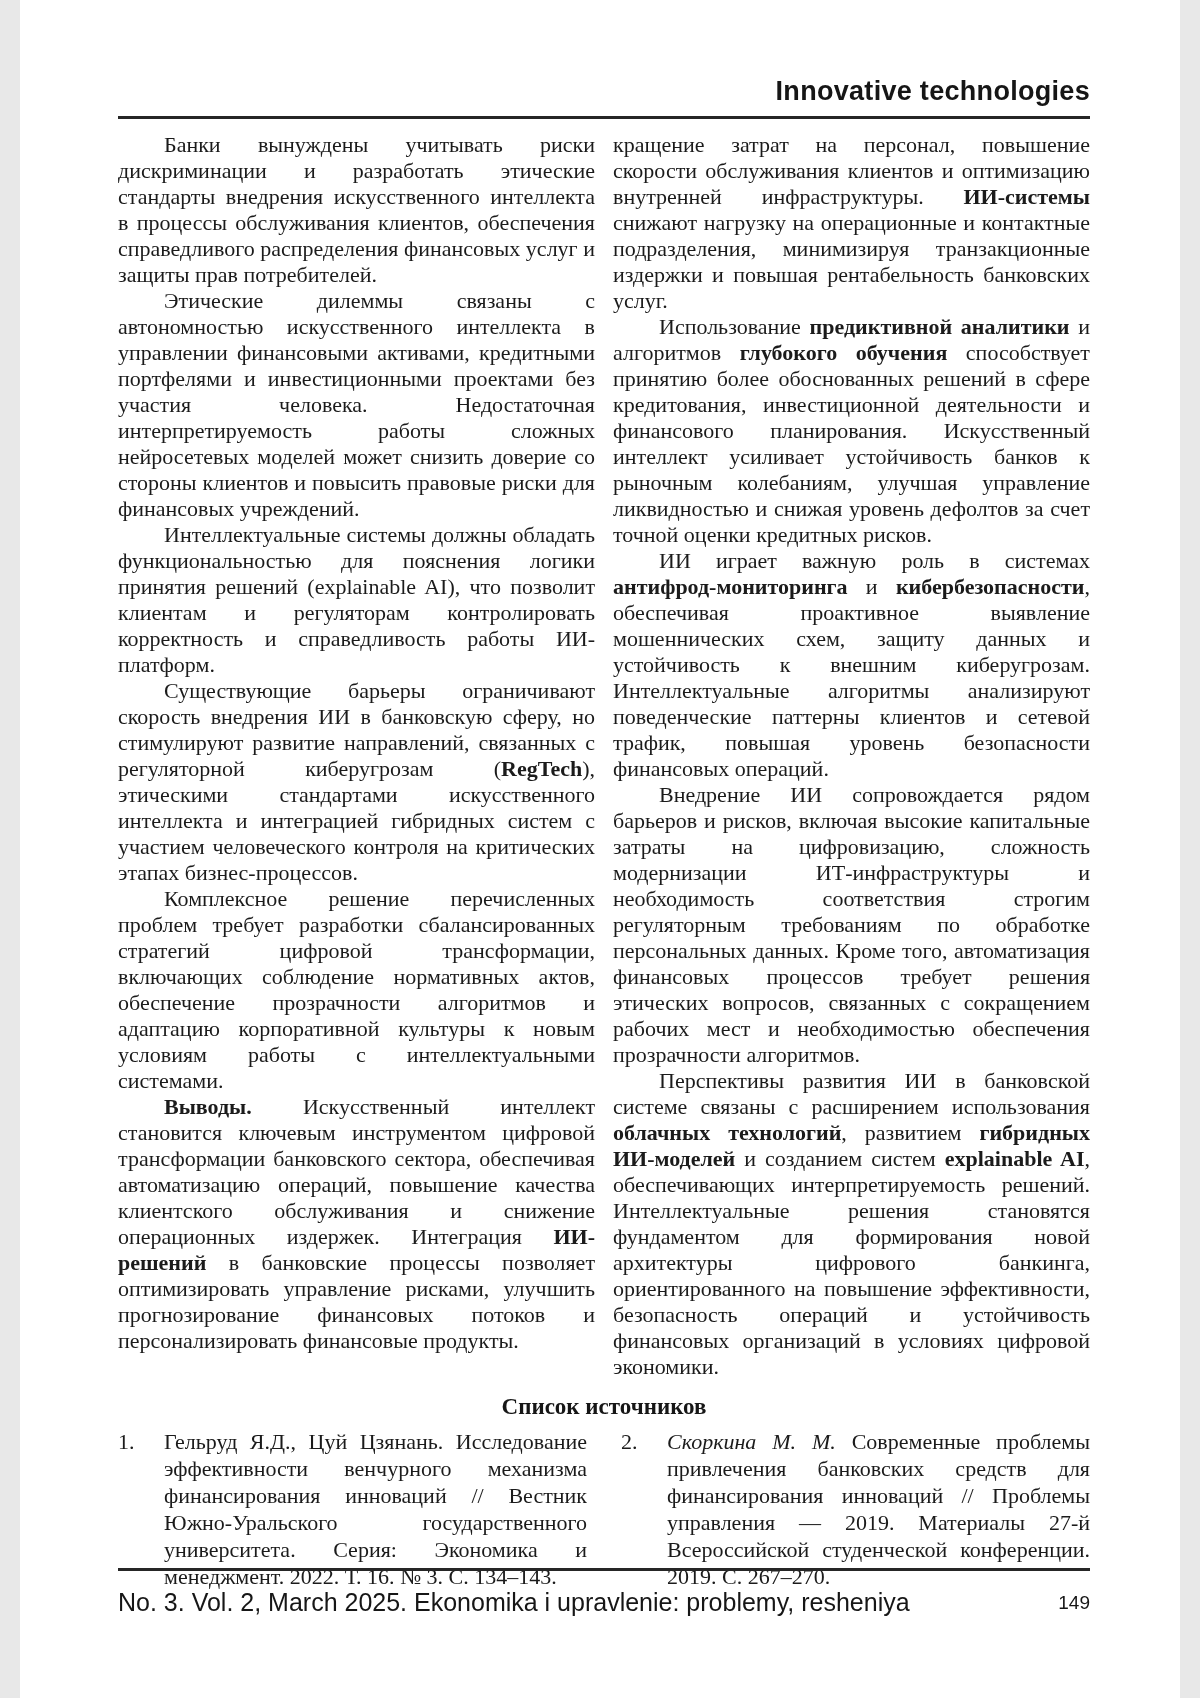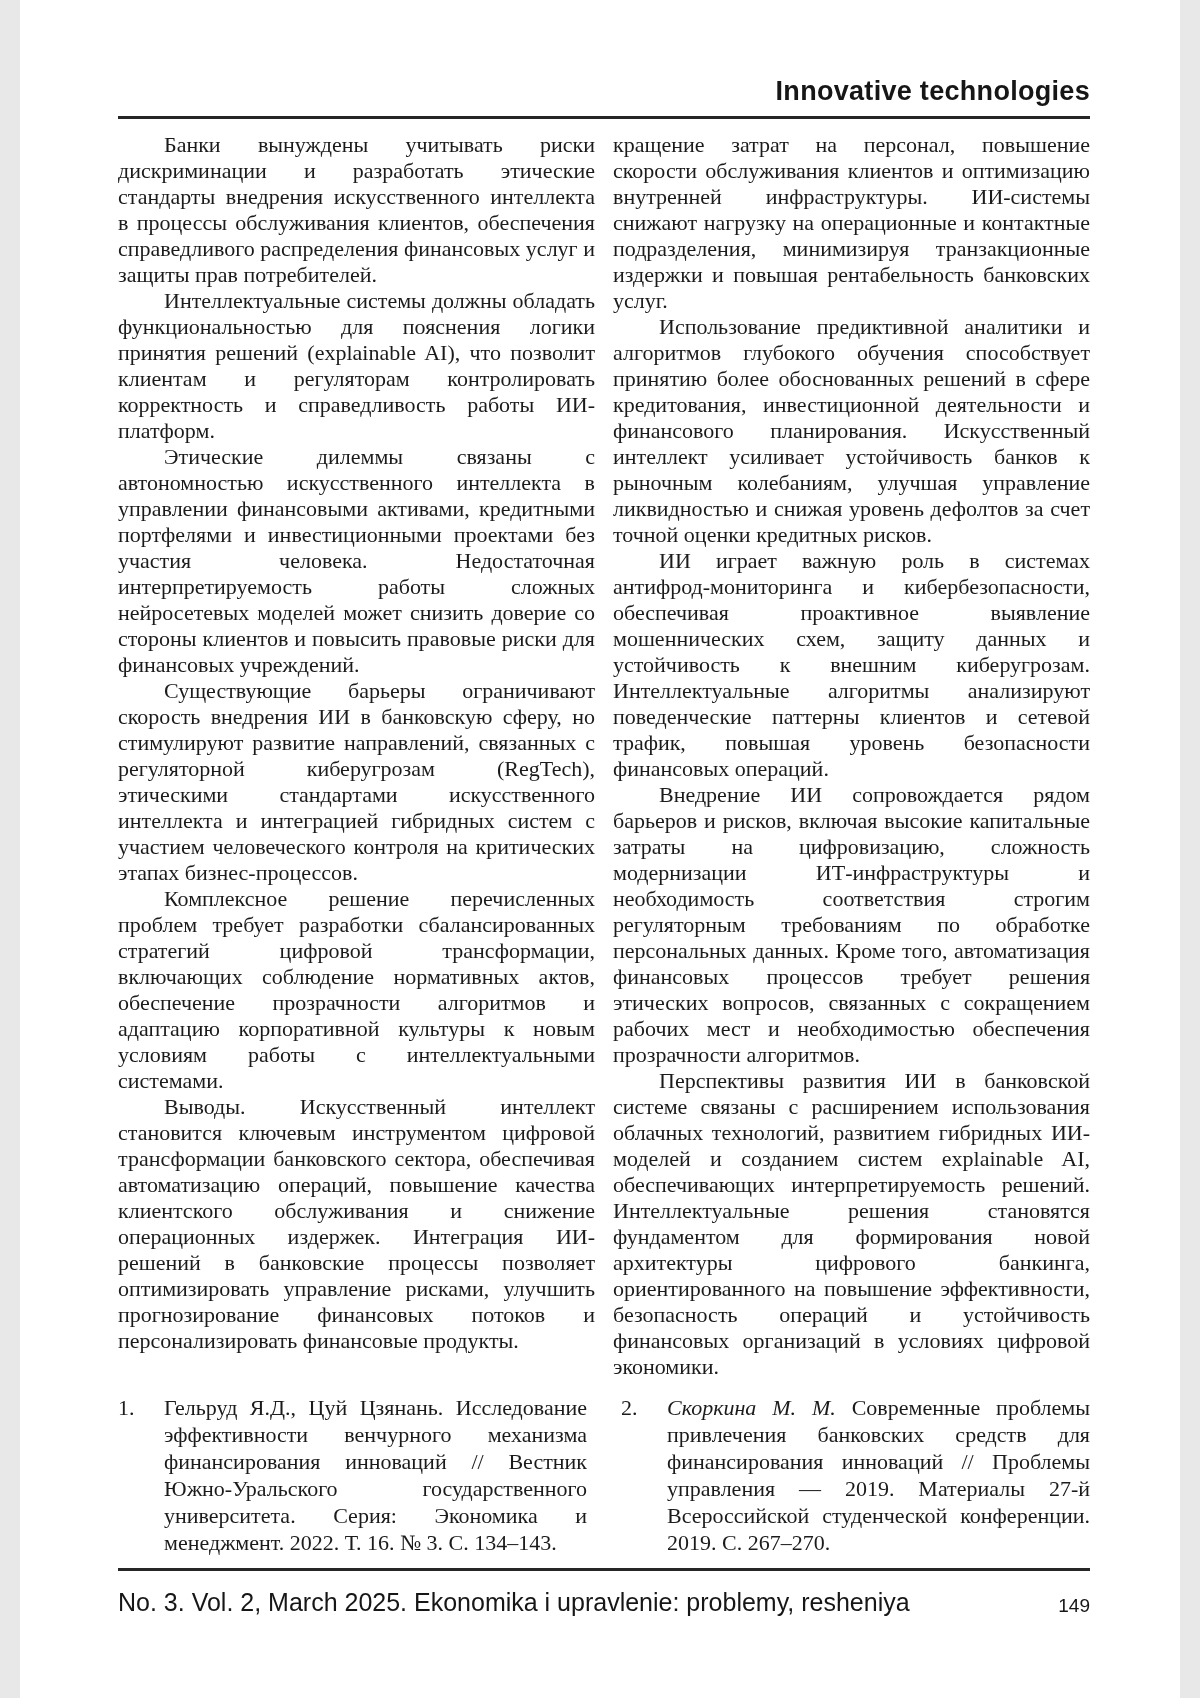--- a/index.html
+++ b/index.html
@@ -40,21 +40,21 @@
     font-family: "Liberation Serif", serif;
     font-size: 22px;
     line-height: 26px;
     text-align: justify;
     hyphens: auto;
     -webkit-hyphens: auto;
   }
   .col { flex: 1 1 0; min-width: 0; }
   .col p { margin: 0; text-indent: 46px; }
   .col p.no-indent { text-indent: 0; }
-  .b { font-weight: 400; }
+  .b { font-weight: 700; }
   .i { font-style: italic; }
   
   .refs { margin-top: 14px; font-family: "Liberation Serif", serif; }
   .refs-title {
     text-align: center;
     font-weight: 700;
     font-size: 23px;
     margin-bottom: 8px;
     color: #161616;
   }
@@ -76,55 +76,56 @@
     position: absolute;
     left: 98px;
     right: 90px;
     top: 1568px;
   }
   .footer-rule { height: 3px; background: #262626; }
   .footer-row {
     margin-top: 17px;
     display: flex;
     justify-content: space-between;
-    align-items: flex-end;
+    align-items: center;
     font-family: "Liberation Sans", sans-serif;
     font-size: 25px;
     color: #161616;
   }
   .footer-page { font-size: 19px; }
 </style>
 </head>
 <body>
 
 <div class="page">
   <div class="content">
 
     <div class="running-head">Innovative technologies</div>
     <div class="head-rule"></div>
 
     <div class="body-columns">
       <div class="col" id="col-left">
           <p><span>Банки вынуждены учитывать риски дискриминации и разработать этические стандарты внедрения искусственного интеллекта в процессы обслуживания клиентов, обеспечения справедливого распределения финансовых услуг и защиты прав потребителей.</span></p>
+          <p><span>Этические дилеммы связаны с автономностью искусственного интеллекта в управлении финансовыми активами, кредитными портфелями и инвестиционными проектами без участия человека. Недостаточная интерпретируемость работы сложных нейросетевых моделей может снизить доверие со стороны клиентов и повысить правовые риски для финансовых учреждений.</span></p>
           <p><span>Интеллектуальные системы должны обладать функциональностью для пояснения логики принятия решений (explainable AI), что позволит клиентам и регуляторам контролировать корректность и справедливость работы ИИ-платформ.</span></p>
-          <p><span>Этические дилеммы связаны с автономностью искусственного интеллекта в управлении финансовыми активами, кредитными портфелями и инвестиционными проектами без участия человека. Недостаточная интерпретируемость работы сложных нейросетевых моделей может снизить доверие со стороны клиентов и повысить правовые риски для финансовых учреждений.</span></p>
           <p><span>Существующие барьеры ограничивают скорость внедрения ИИ в банковскую сферу, но стимулируют развитие направлений, связанных с регуляторной киберугрозам (</span><span class="b">RegTech</span><span>), этическими стандартами искусственного интеллекта и интеграцией гибридных систем с участием человеческого контроля на критических этапах бизнес-процессов.</span></p>
           <p><span>Комплексное решение перечисленных проблем требует разработки сбалансированных стратегий цифровой трансформации, включающих соблюдение нормативных актов, обеспечение прозрачности алгоритмов и адаптацию корпоративной культуры к новым условиям работы с интеллектуальными системами.</span></p>
           <p><span class="b">Выводы.</span><span> Искусственный интеллект становится ключевым инструментом цифровой трансформации банковского сектора, обеспечивая автоматизацию операций, повышение качества клиентского обслуживания и снижение операционных издержек. Интеграция </span><span class="b">ИИ-решений</span><span> в банковские процессы позволяет оптимизировать управление рисками, улучшить прогнозирование финансовых потоков и персонализировать финансовые продукты.</span></p>
         </div>
       <div class="col" id="col-right">
           <p class="no-indent"><span>кращение затрат на персонал, повышение скорости обслуживания клиентов и оптимизацию внутренней инфраструктуры. </span><span class="b">ИИ-системы</span><span> снижают нагрузку на операционные и контактные подразделения, минимизируя транзакционные издержки и повышая рентабельность банковских услуг.</span></p>
           <p><span>Использование </span><span class="b">предиктивной аналитики</span><span> и алгоритмов </span><span class="b">глубокого обучения</span><span> способствует принятию более обоснованных решений в сфере кредитования, инвестиционной деятельности и финансового планирования. Искусственный интеллект усиливает устойчивость банков к рыночным колебаниям, улучшая управление ликвидностью и снижая уровень дефолтов за счет точной оценки кредитных рисков.</span></p>
           <p><span>ИИ играет важную роль в системах </span><span class="b">антифрод-мониторинга</span><span> и </span><span class="b">кибербезопасности</span><span>, обеспечивая проактивное выявление мошеннических схем, защиту данных и устойчивость к внешним киберугрозам. Интеллектуальные алгоритмы анализируют поведенческие паттерны клиентов и сетевой трафик, повышая уровень безопасности финансовых операций.</span></p>
           <p><span>Внедрение ИИ сопровождается рядом барьеров и рисков, включая высокие капитальные затраты на цифровизацию, сложность модернизации ИТ-инфраструктуры и необходимость соответствия строгим регуляторным требованиям по обработке персональных данных. Кроме того, автоматизация финансовых процессов требует решения этических вопросов, связанных с сокращением рабочих мест и необходимостью обеспечения прозрачности алгоритмов.</span></p>
           <p><span>Перспективы развития ИИ в банковской системе связаны с расширением использования </span><span class="b">облачных технологий</span><span>, развитием </span><span class="b">гибридных ИИ-моделей</span><span> и созданием систем </span><span class="b">explainable AI</span><span>, обеспечивающих интерпретируемость решений. Интеллектуальные решения становятся фундаментом для формирования новой архитектуры цифрового банкинга, ориентированного на повышение эффективности, безопасность операций и устойчивость финансовых организаций в условиях цифровой экономики.</span></p>
         </div>
     </div>
 
     <div class="refs">
+      <div class="refs-title">Список источников</div>
       <div class="refs-columns" id="refs-columns">
           <div class="refs-col">
             <div class="ref-item">
               <span class="ref-num">1.</span>
               <div class="ref-text"><span>Гельруд Я.Д., Цуй Цзянань. Исследование эффективности венчурного механизма финансирования инноваций // Вестник Южно-Уральского государственного университета. Серия: Экономика и менеджмент. 2022. Т. 16. № 3. С. 134–143.</span></div>
             </div>
           </div>
           <div class="refs-col">
             <div class="ref-item">
               <span class="ref-num">2.</span>

